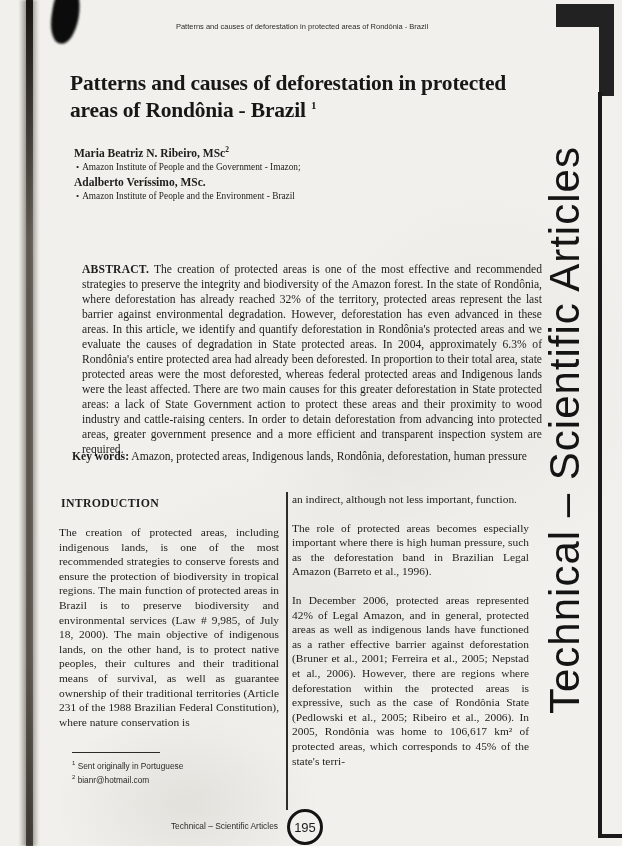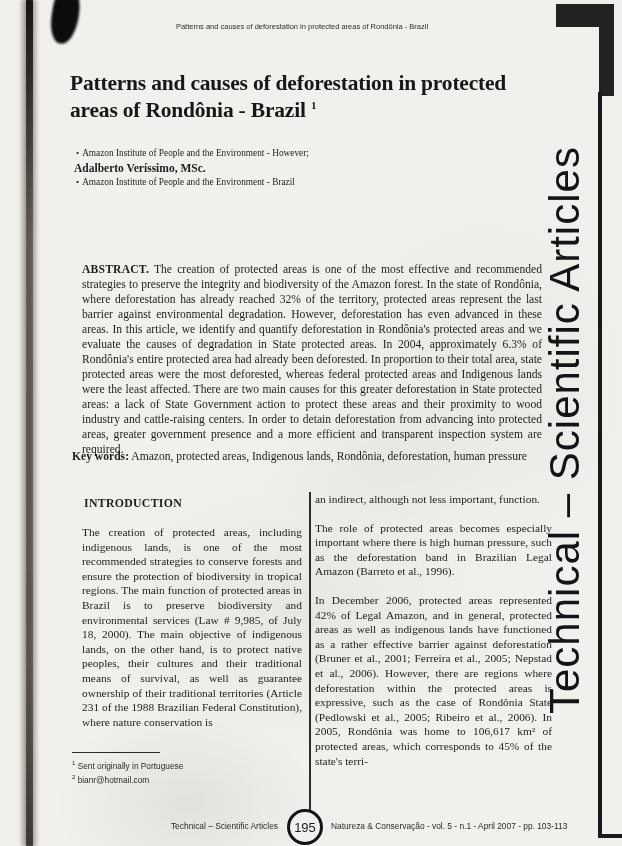--- a/index.html
+++ b/index.html
@@ -42,21 +42,21 @@
   .author-name sup { font-size:7.5px; }
   .author-affil { font-size:9.3px; line-height:1.3; margin:1px 0 2px 2px; }
   .bullet { font-size:9px; margin-right:3px; }
 
   .abstract { position:absolute; left:82px; top:250px; width:460px;
     font-size:11.6px; line-height:15px; text-align:justify; }
   .abstract b { letter-spacing:0.2px; }
 
   .keywords { position:absolute; left:72px; top:438px; width:465px; font-size:11.6px; }
 
-  .columns { position:absolute; left:82px; top:492px; width:470px; height:318px; display:flex; }
+  .columns { position:absolute; left:59px; top:492px; width:470px; height:318px; display:flex; }
   .col-left { width:227px; padding-right:7px; box-sizing:border-box; }
   .col-divider { width:2px; background:#2e2d2b; }
   .col-right { flex:1; padding-left:4px; }
   .intro-heading { font-size:11.8px; font-weight:bold; letter-spacing:0.3px; margin:4px 0 14px 2px; }
   .body-par { font-size:11.4px; line-height:14.6px; text-align:justify; margin:0 0 14px 0; }
 
   .footnotes { position:absolute; left:72px; top:752px; width:230px;
     font-family:"Liberation Sans", sans-serif; font-size:8.3px; color:#2b2a28; }
   .fn-rule { width:88px; border-top:1.5px solid #2b2a28; margin-bottom:7px; }
   .fn-line { margin-bottom:3px; }
@@ -87,21 +87,22 @@
   <div class="corner-tab-top"></div>
   <div class="corner-bar-vert"></div>
   <div class="right-rule"></div>
   <div class="bottom-rule"></div>
 
   <div class="running-header">Patterns and causes of deforestation in protected areas of Rondônia - Brazil</div>
 
   <h1 class="paper-title"><span>Patterns and causes of deforestation in protected areas of Rondônia - Brazil</span> <sup>1</sup></h1>
 
   <div class="authors">
-    <div class="author-affil"><span class="bullet">•</span><span>Amazon Institute of People and the Environment - However;</span></div>
+    <div class="author-name"><span>Maria Beatriz N. Ribeiro, MSc</span><sup>2</sup></div>
+    <div class="author-affil"><span class="bullet">•</span><span>Amazon Institute of People and the Government - Imazon;</span></div>
     <div class="author-name"><span>Adalberto Veríssimo, MSc.</span></div>
     <div class="author-affil"><span class="bullet">•</span><span>Amazon Institute of People and the Environment - Brazil</span></div>
   </div>
 
   <p class="abstract"><b>ABSTRACT.</b> <span>The creation of protected areas is one of the most effective and recommended strategies to preserve the integrity and biodiversity of the Amazon forest. In the state of Rondônia, where deforestation has already reached 32% of the territory, protected areas represent the last barrier against environmental degradation. However, deforestation has even advanced in these areas. In this article, we identify and quantify deforestation in Rondônia's protected areas and we evaluate the causes of degradation in State protected areas. In 2004, approximately 6.3% of Rondônia's entire protected area had already been deforested. In proportion to their total area, state protected areas were the most deforested, whereas federal protected areas and Indigenous lands were the least affected. There are two main causes for this greater deforestation in State protected areas: a lack of State Government action to protect these areas and their proximity to wood industry and cattle-raising centers. In order to detain deforestation from advancing into protected areas, greater government presence and a more efficient and transparent inspection system are required.</span></p>
 
   <p class="keywords"><b>Key words:</b> <span>Amazon, protected areas, Indigenous lands, Rondônia, deforestation, human pressure</span></p>
 
   <div class="columns">
     <div class="col-left">
@@ -119,17 +120,16 @@
   <div class="footnotes">
     <div class="fn-rule"></div>
     <div class="fn-line"><sup>1</sup> <span>Sent originally in Portuguese</span></div>
     <div class="fn-line"><sup>2</sup> <span>bianr@hotmail.com</span></div>
   </div>
 
   <div class="footer-left">Technical – Scientific Articles</div>
   <div class="page-circle">
       <span>195</span>
     </div>
-  <div class="footer-right">Natureza &amp; Conservação - vol. 5 - n.1 - April 2007 - pp. 103-113</div>
 
   <div class="sidebar-label">Technical – Scientific Articles</div>
 
 </div>
 
 </body></html>

